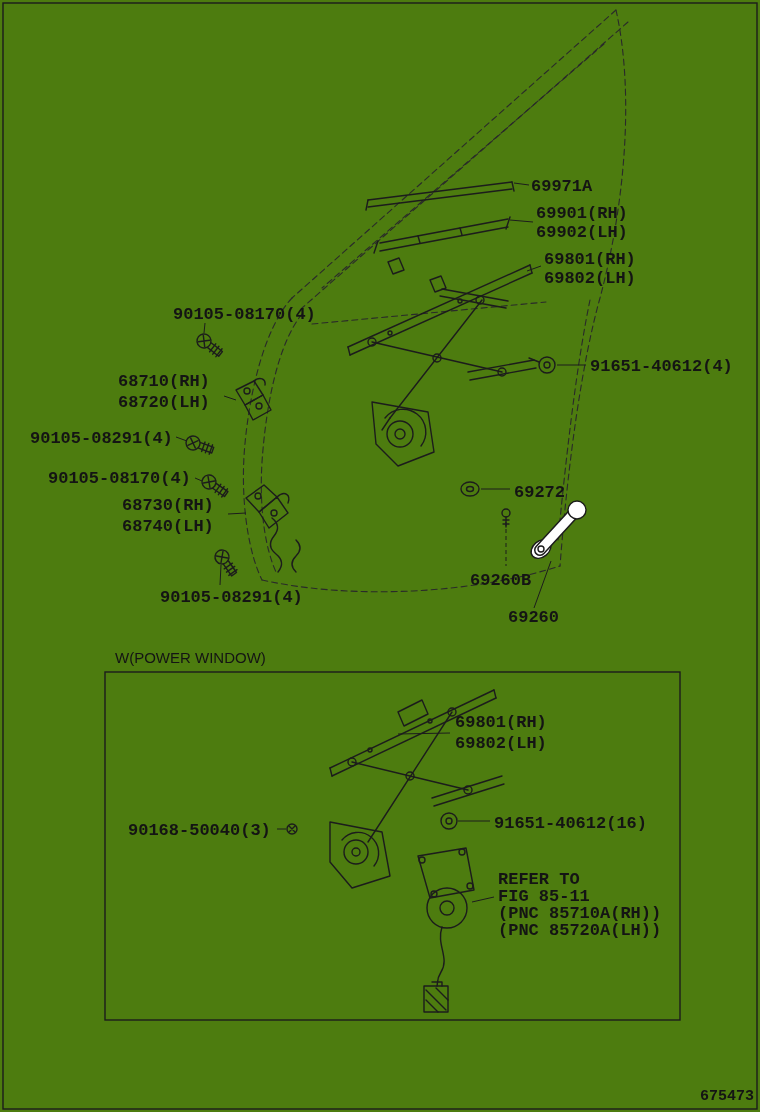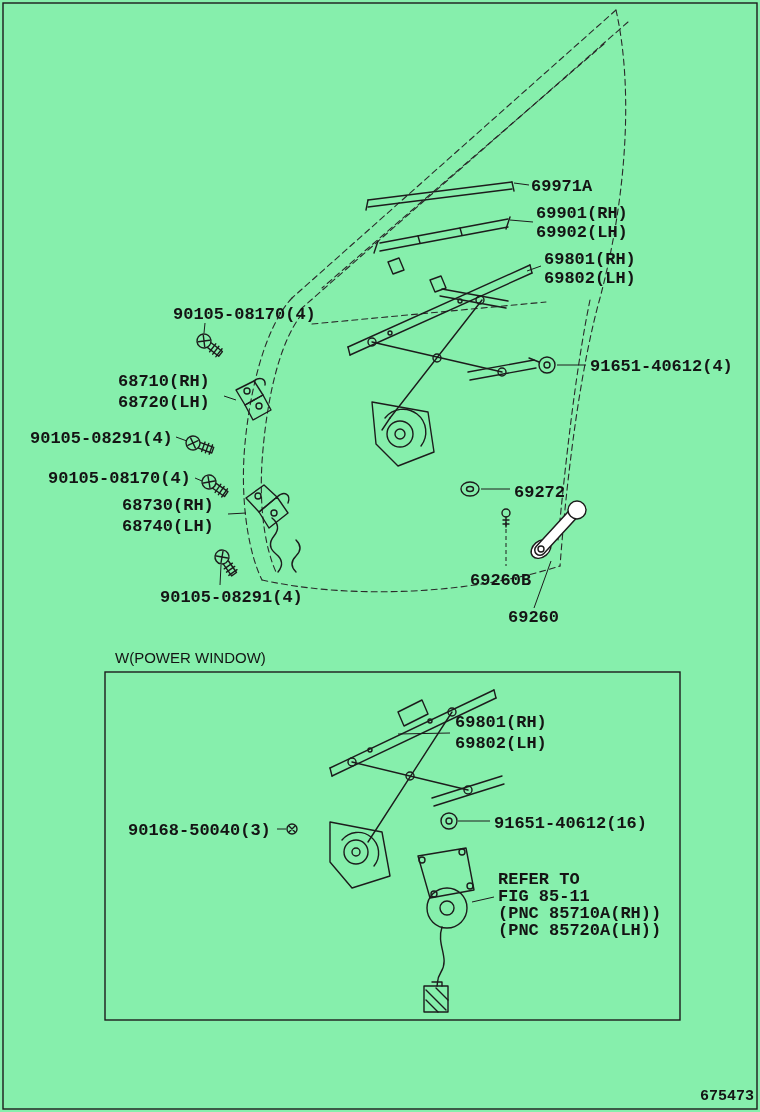--- a/index.html
+++ b/index.html
@@ -1,16 +1,16 @@
 <!DOCTYPE html>
 <html><head>
 <meta charset="utf-8">
 <style>
   html,body { margin:0; padding:0; background:#ffffff; }
-  .page { position:relative; width:760px; height:1112px; background:#86efac; overflow:hidden; }
+  .page { position:relative; width:760px; height:1112px; background:#4d7c0f; overflow:hidden; }
   svg { position:absolute; left:0; top:0; }
 
   .frame  { fill:none; stroke:#1c1c1c; stroke-width:1.4; }
   .dash   { fill:none; stroke:#2a2a2a; stroke-width:1.1; stroke-dasharray:6 4; stroke-linecap:round; stroke-linejoin:round; }
   .draw   { fill:none; stroke:#1c1c1c; stroke-width:1.4; stroke-linecap:round; stroke-linejoin:round; }
   .leader { fill:none; stroke:#1c1c1c; stroke-width:1; }
   .dashline { stroke-dasharray:4 3; }
   .draw-fill { fill:#ffffff; stroke:#1c1c1c; stroke-width:1.4; }
   .capsule-outer { fill:none; stroke:#1c1c1c; stroke-width:12; stroke-linecap:round; }
   .capsule-inner { fill:none; stroke:#ffffff; stroke-width:9;  stroke-linecap:round; }

